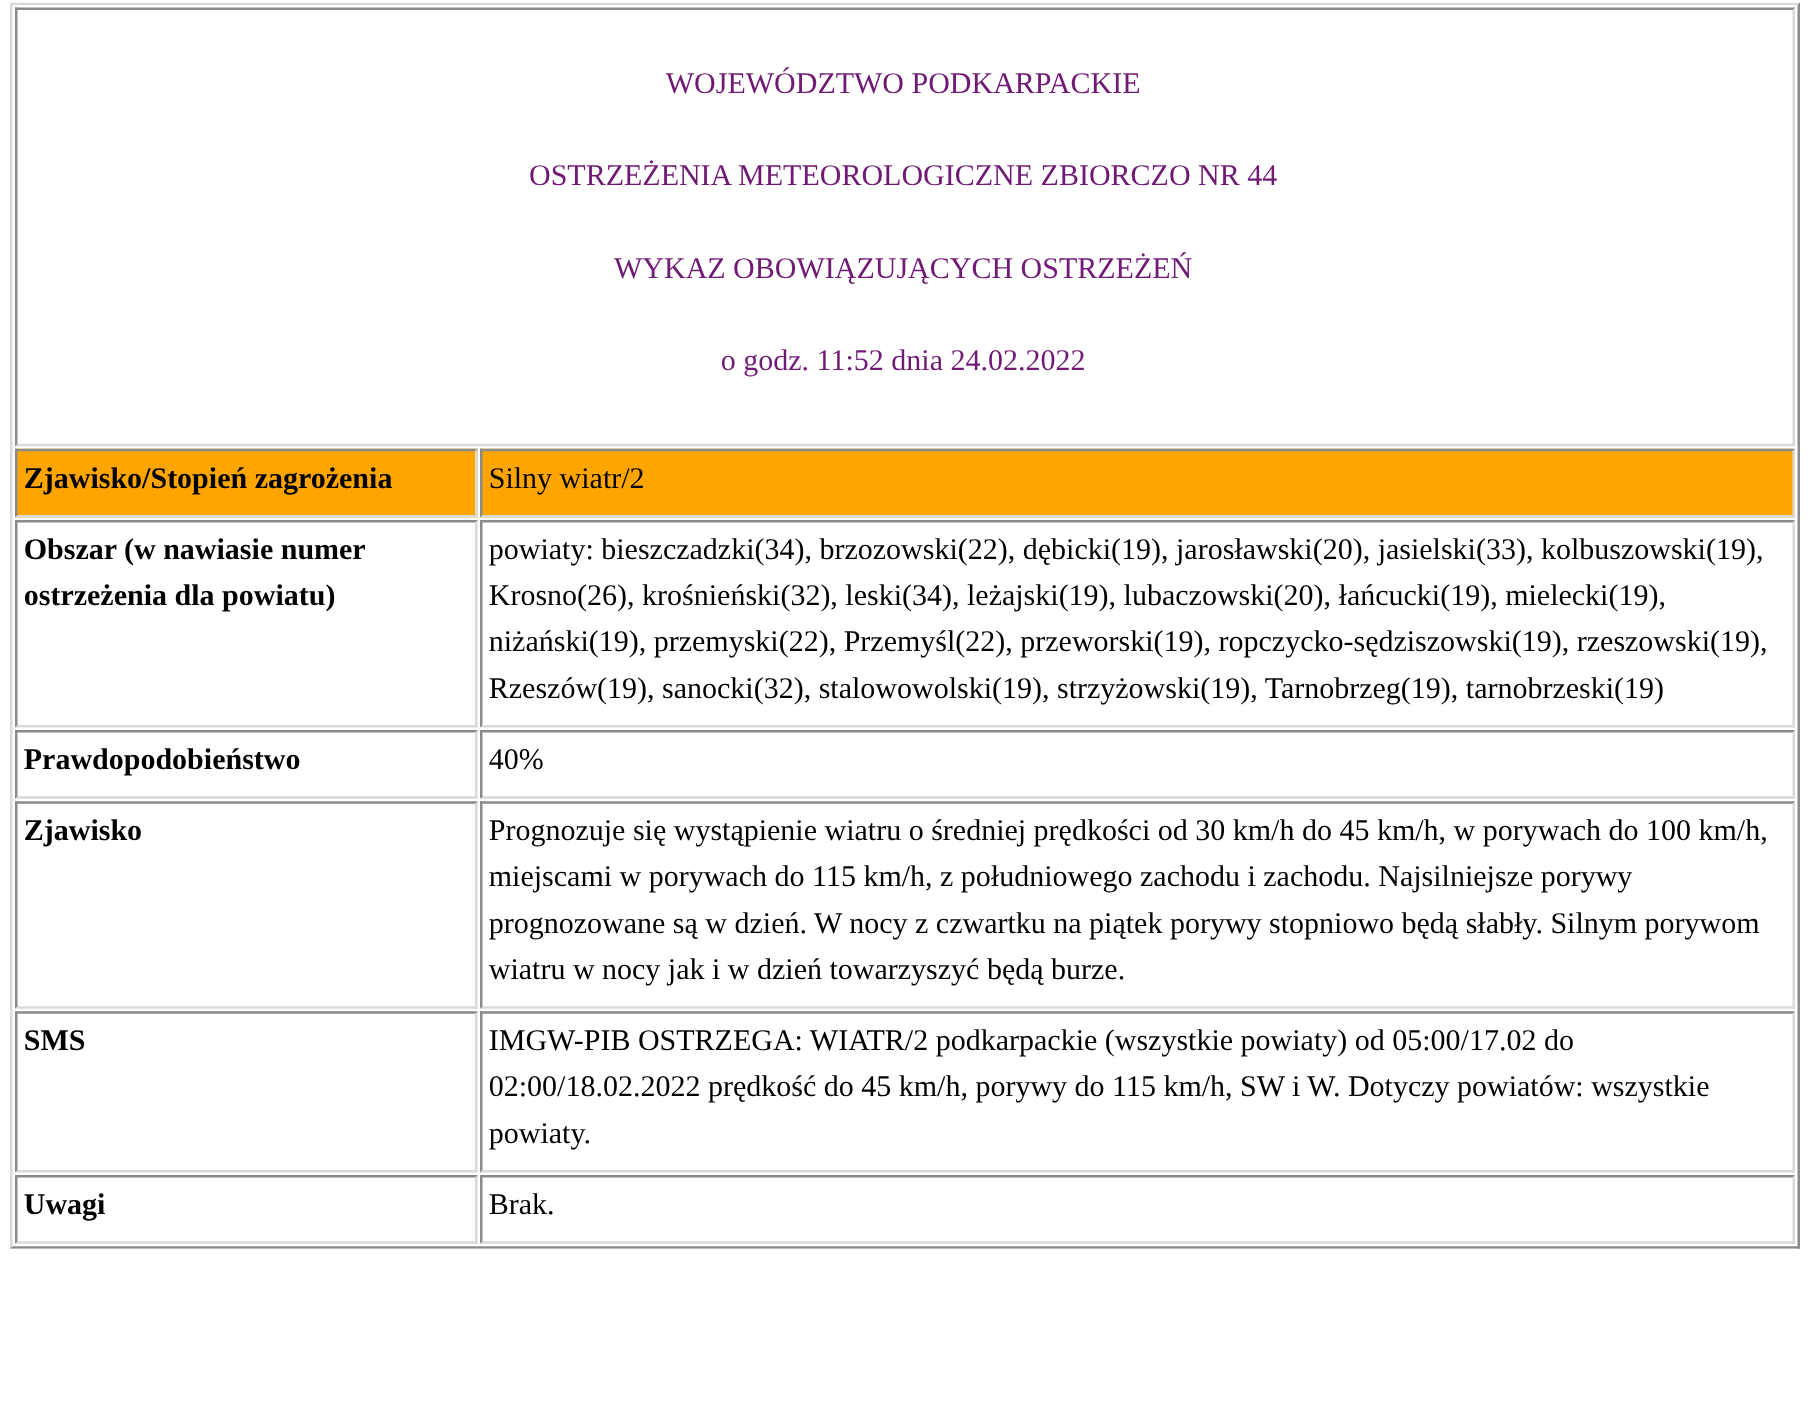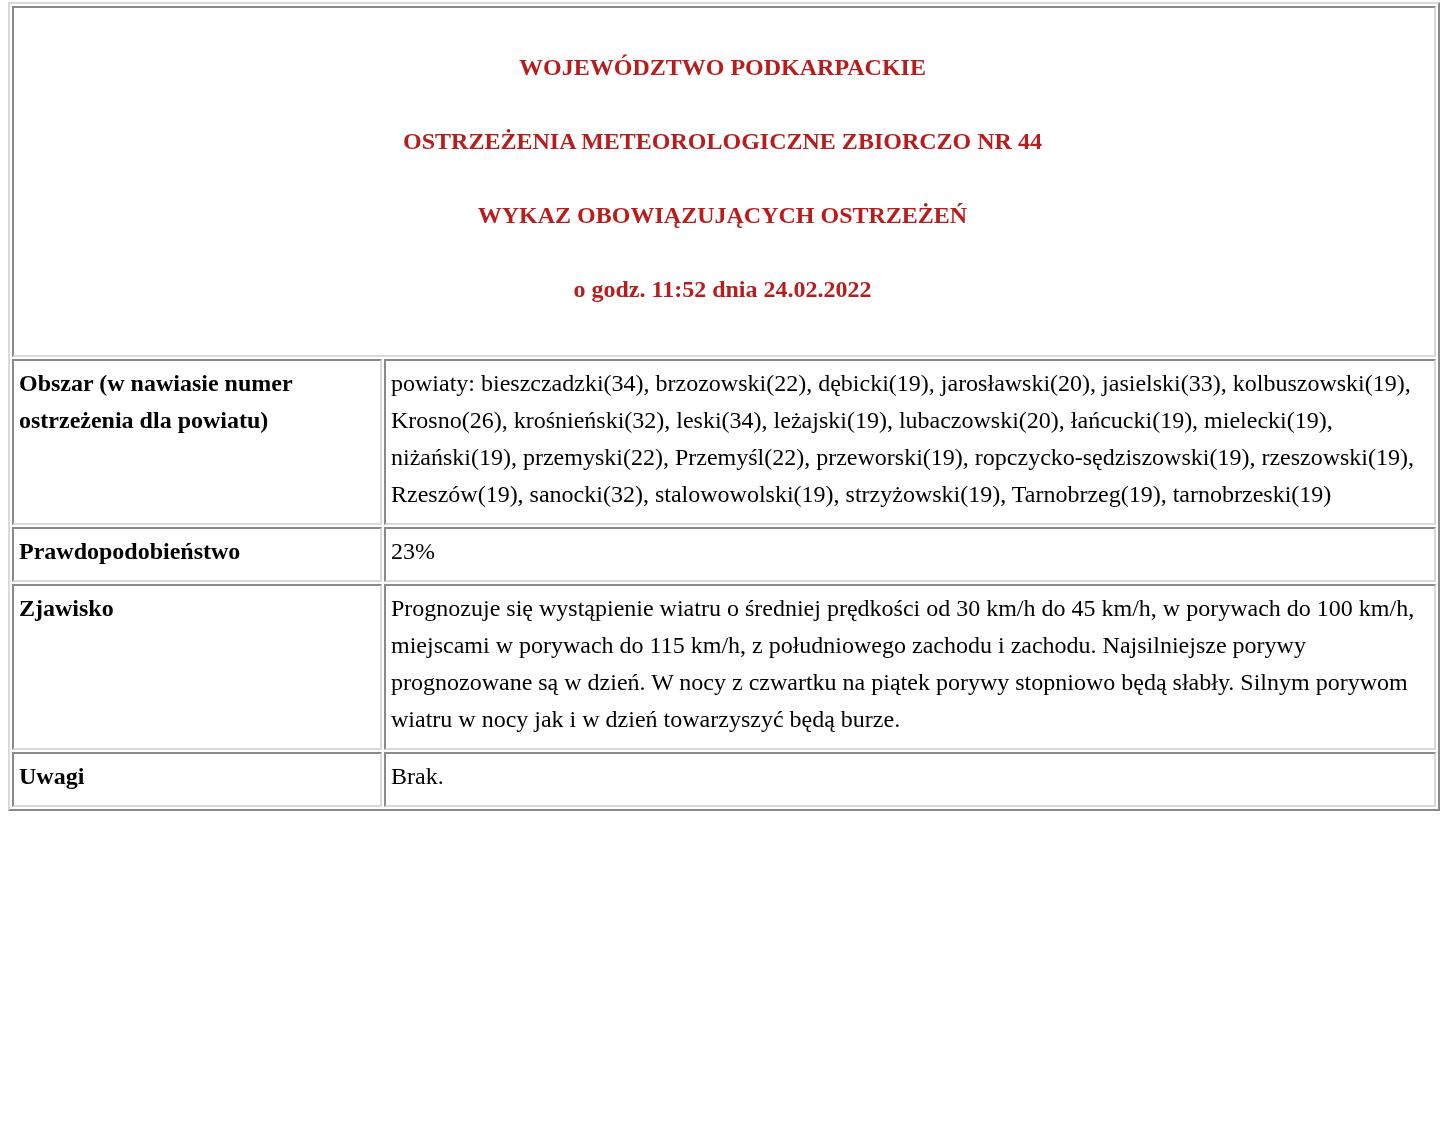--- a/index.html
+++ b/index.html
@@ -30,24 +30,24 @@
     border-color: #8a8a8a #d9d9d9 #d9d9d9 #8a8a8a;
     vertical-align: top;
     padding: 4px 8px 10px 5px;
     font-size: 24px;
     line-height: 37px;
     white-space: pre-line;
     overflow: hidden;
   }
   td.title-cell {
     text-align: center;
-    font-weight: bold;
+    font-weight: normal;
     font-size: 29px;
     line-height: 48px;
-    color: #b91c1c;
+    color: #701a75;
     padding: 2px 0 4px 0;
     white-space: normal;
   }
   td.label {
     font-weight: bold;
   }
   tr.hl td {
     background: #ffa500;
   }
 </style>
@@ -62,37 +62,45 @@
   <tbody>
     <tr>
       <td class="title-cell" colspan="2">
         <div>WOJEWÓDZTWO PODKARPACKIE</div>
         <div>OSTRZEŻENIA METEOROLOGICZNE ZBIORCZO NR 44</div>
         <div>WYKAZ OBOWIĄZUJĄCYCH OSTRZEŻEŃ</div>
         <div>o godz. 11:52 dnia 24.02.2022</div>
       </td>
     </tr>
 
+    <tr class="hl">
+      <td class="label">Zjawisko/Stopień zagrożenia</td>
+      <td class="value">Silny wiatr/2</td>
+    </tr>
 
     <tr>
       <td class="label">Obszar (w nawiasie numer ostrzeżenia dla powiatu)</td>
       <td class="value">powiaty: bieszczadzki(34), brzozowski(22), dębicki(19), jarosławski(20), jasielski(33), kolbuszowski(19), Krosno(26), krośnieński(32), leski(34), leżajski(19), lubaczowski(20), łańcucki(19), mielecki(19), niżański(19), przemyski(22), Przemyśl(22), przeworski(19), ropczycko-sędziszowski(19), rzeszowski(19), Rzeszów(19), sanocki(32), stalowowolski(19), strzyżowski(19), Tarnobrzeg(19), tarnobrzeski(19)</td>
     </tr>
 
 
     <tr>
       <td class="label">Prawdopodobieństwo</td>
-      <td class="value">23%</td>
+      <td class="value">40%</td>
     </tr>
 
     <tr>
       <td class="label">Zjawisko</td>
       <td class="value">Prognozuje się wystąpienie wiatru o średniej prędkości od 30 km/h do 45 km/h, w porywach do 100 km/h, miejscami w porywach do 115 km/h, z południowego zachodu i zachodu. Najsilniejsze porywy prognozowane są w dzień. W nocy z czwartku na piątek porywy stopniowo będą słabły. Silnym porywom wiatru w nocy jak i w dzień towarzyszyć będą burze.</td>
     </tr>
 
+    <tr>
+      <td class="label">SMS</td>
+      <td class="value">IMGW-PIB OSTRZEGA: WIATR/2 podkarpackie (wszystkie powiaty) od 05:00/17.02 do 02:00/18.02.2022 prędkość do 45 km/h, porywy do 115 km/h, SW i W. Dotyczy powiatów: wszystkie powiaty.</td>
+    </tr>
 
 
     <tr>
       <td class="label">Uwagi</td>
       <td class="value">Brak.</td>
     </tr>
 
   </tbody>
 </table>
 

